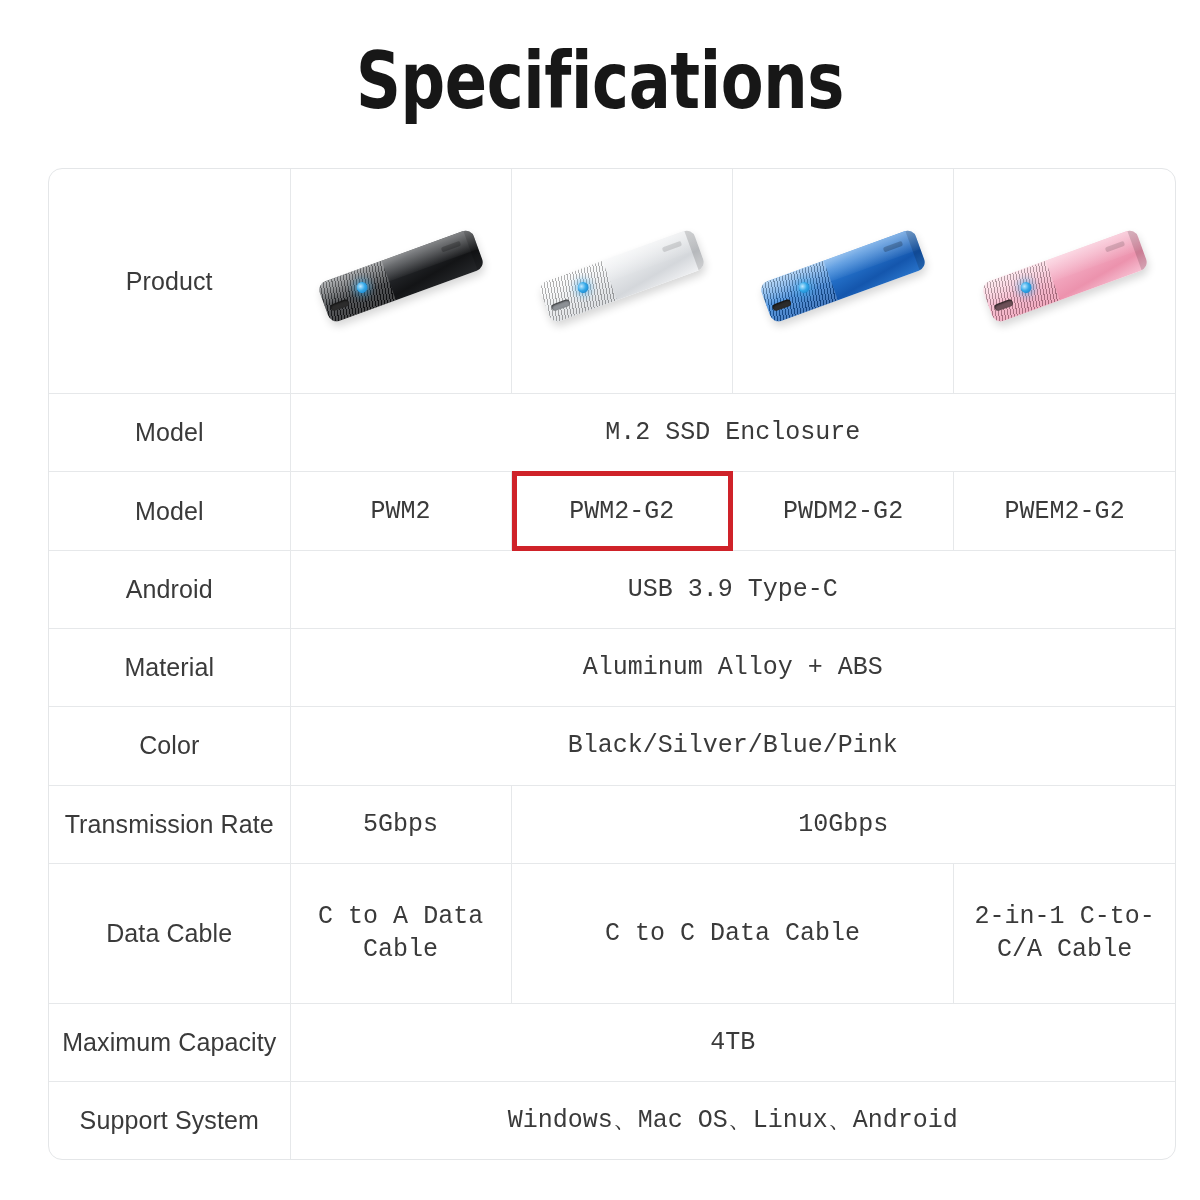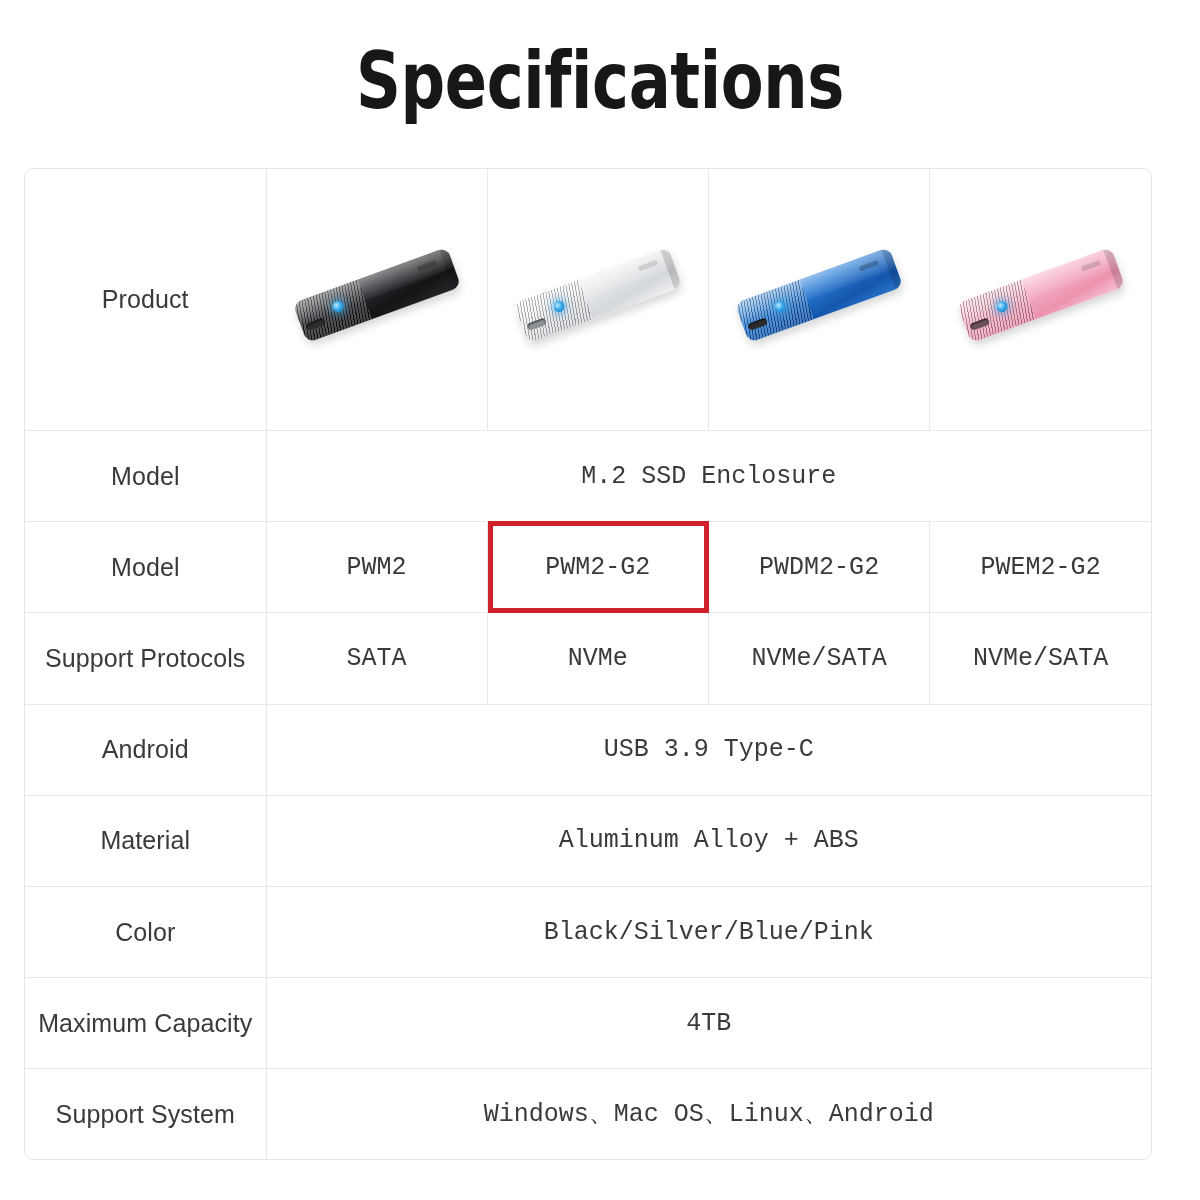--- a/index.html
+++ b/index.html
@@ -33,26 +33,26 @@
     color: #171717;
     padding-top: 42px;
     transform: scaleX(0.80);
     transform-origin: 50% 50%;
     user-select: none;
   }
 
   
   .table-wrap {
     position: absolute;
-    left: 24px;
+    left: 48px;
     top: 168px;
     width: 1128px;
     height: 992px;
     border: 1px solid #e4e6e8;
-    border-radius: 9px;
+    border-radius: 14px;
     background: #fff;
     box-sizing: border-box;
     overflow: hidden;
   }
   table.spec {
     width: 100%;
     height: 100%;
     border-collapse: collapse;
     table-layout: fixed;
   }
@@ -261,44 +261,48 @@
       </tr>
 
       <tr>
         <td class="label">Model</td>
         <td class="val">PWM2</td>
         <td class="val highlight"><span>PWM2-G2</span><span class="hl-box"></span></td>
         <td class="val">PWDM2-G2</td>
         <td class="val">PWEM2-G2</td>
       </tr>
 
-      <tr>
-        <td class="label">Support Protocols</td>
-        <td class="val">SATA</td>
-        <td class="val">NVMe</td>
-        <td class="val">NVMe/SATA</td>
-        <td class="val">NVMe/SATA</td>
-      </tr>
 
       <tr>
         <td class="label">Android</td>
         <td class="val" colspan="4">USB 3.9 Type-C</td>
       </tr>
 
       <tr>
         <td class="label">Material</td>
         <td class="val" colspan="4">Aluminum Alloy + ABS</td>
       </tr>
 
       <tr>
         <td class="label">Color</td>
         <td class="val" colspan="4">Black/Silver/Blue/Pink</td>
       </tr>
 
-
+      <tr>
+        <td class="label">Transmission Rate</td>
+        <td class="val small">5Gbps</td>
+        <td class="val" colspan="3">10Gbps</td>
+      </tr>
+
+      <tr>
+        <td class="label">Data Cable</td>
+        <td class="val small">C to A Data Cable</td>
+        <td class="val" colspan="2">C to C Data Cable</td>
+        <td class="val small">2-in-1 C-to-C/A Cable</td>
+      </tr>
 
       <tr>
         <td class="label">Maximum Capacity</td>
         <td class="val" colspan="4">4TB</td>
       </tr>
 
 
       <tr>
         <td class="label">Support System</td>
         <td class="val" colspan="4">Windows、Mac OS、Linux、Android</td>

